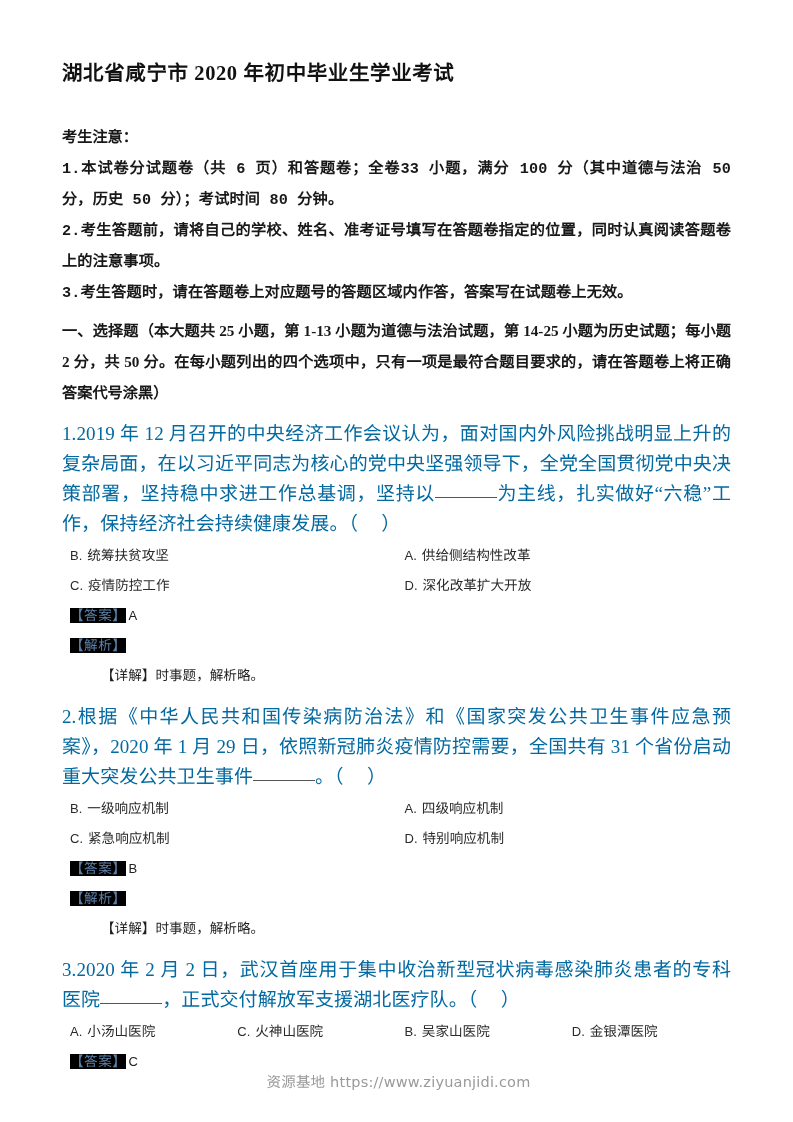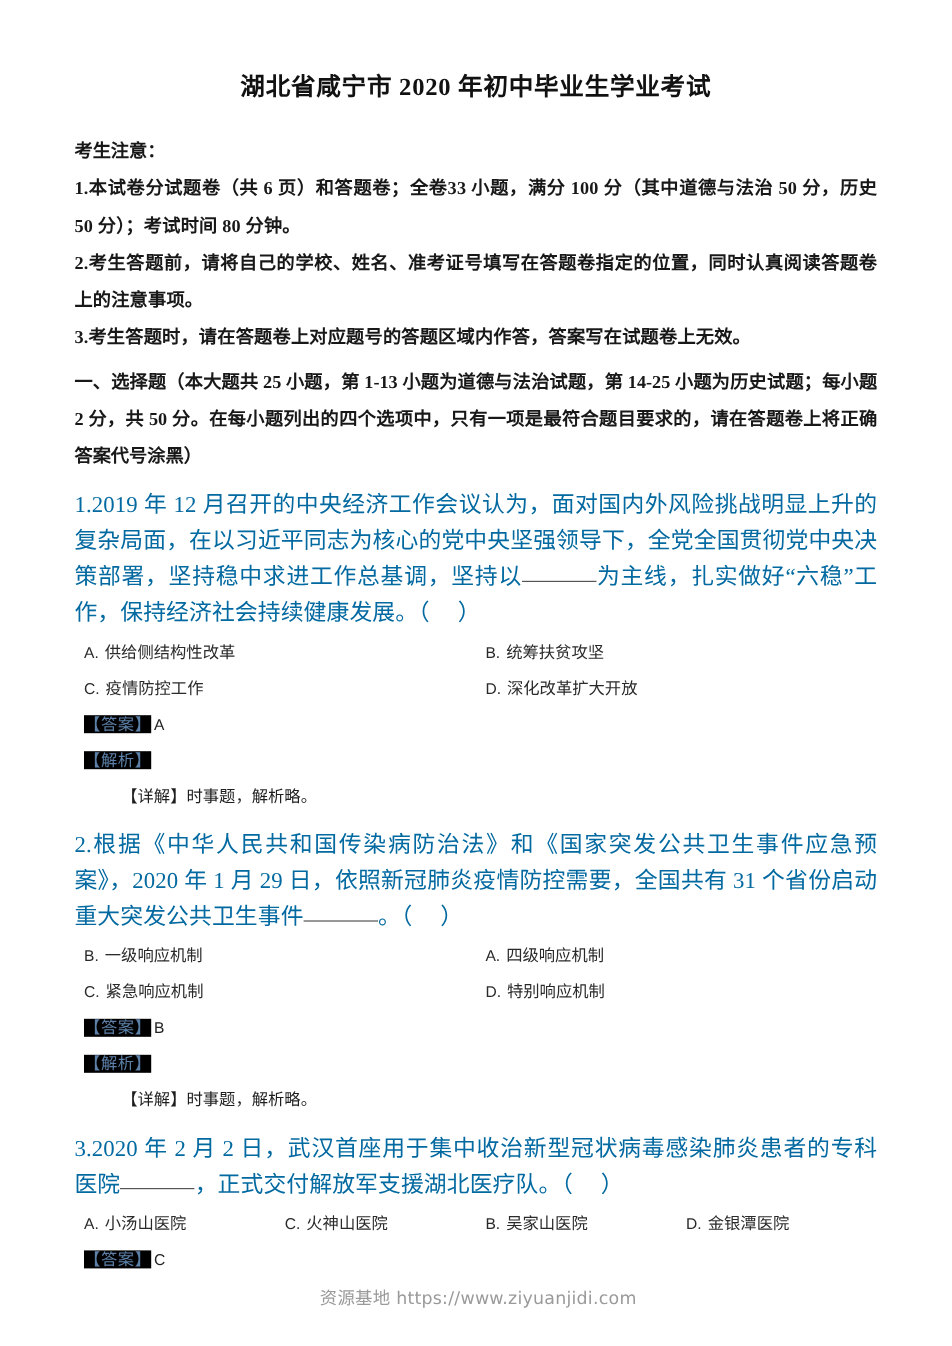--- a/index.html
+++ b/index.html
@@ -20,41 +20,41 @@
     position: relative;
     width: 793px;
     height: 1122px;
     box-sizing: border-box;
     padding: 0 62px;
   }
 
   
   .title-block {
     padding-top: 58px;
-    text-align: center;
   }
   .doc-title {
     font-size: 20.5px;
     font-weight: bold;
     letter-spacing: 0.6px;
     line-height: 1.5;
     color: #111111;
   }
   .doc-subtitle {
     font-size: 19px;
     font-weight: bold;
     letter-spacing: 0.6px;
     line-height: 1.5;
     margin-top: 14px;
     color: #111111;
   }
 
   
   .notices {
-    margin-top: 22px;
+    margin-top: 34px;
+    font-family: Liberation Mono, monospace;
   }
   .notice-line {
     font-size: 15.2px;
     font-weight: bold;
     line-height: 31px;
     color: #181818;
     text-align: justify;
     text-justify: inter-ideograph;
     letter-spacing: 0.15px;
   }
@@ -177,22 +177,22 @@
     <div class="notice-line">2.考生答题前，请将自己的学校、姓名、准考证号填写在答题卷指定的位置，同时认真阅读答题卷上的注意事项。</div>
     <div class="notice-line">3.考生答题时，请在答题卷上对应题号的答题区域内作答，答案写在试题卷上无效。</div>
   </div>
 
   <div class="section-heading">一、选择题（本大题共 25 小题，第 1-13 小题为道德与法治试题，第 14-25 小题为历史试题；每小题 2 分，共 50 分。在每小题列出的四个选项中，只有一项是最符合题目要求的，请在答题卷上将正确答案代号涂黑）</div>
 
   <div class="question-block">
     <div class="q-stem"><span>1.2019 年 12 月召开的中央经济工作会议认为，面对国内外风险挑战明显上升的复杂局面，在以习近平同志为核心的党中央坚强领导下，全党全国贯彻党中央决策部署，坚持稳中求进工作总基调，坚持以</span><span class="blank-line"></span><span>为主线，扎实做好“六稳”工作，保持经济社会持续健康发展。（</span><span class="brkt">&nbsp;&nbsp;&nbsp;</span><span>）</span></div>
     <div class="options">
       <div class="opt-row cols-2">
+        <div class="opt"><span class="mark">B.</span><span>统筹扶贫攻坚</span></div>
         <div class="opt"><span class="mark">A.</span><span>供给侧结构性改革</span></div>
-        <div class="opt"><span class="mark">B.</span><span>统筹扶贫攻坚</span></div>
       </div>
       <div class="opt-row cols-2">
         <div class="opt"><span class="mark">C.</span><span>疫情防控工作</span></div>
         <div class="opt"><span class="mark">D.</span><span>深化改革扩大开放</span></div>
       </div>
     </div>
     <div class="ans-row"><span class="tag-blue">【答案】</span><span class="ans-letter">A</span></div>
     <div class="ans-row"><span class="tag-blue">【解析】</span></div>
     <div class="detail-row"><span class="detail-tag">【详解】</span><span>时事题，解析略。</span></div>
   </div>

